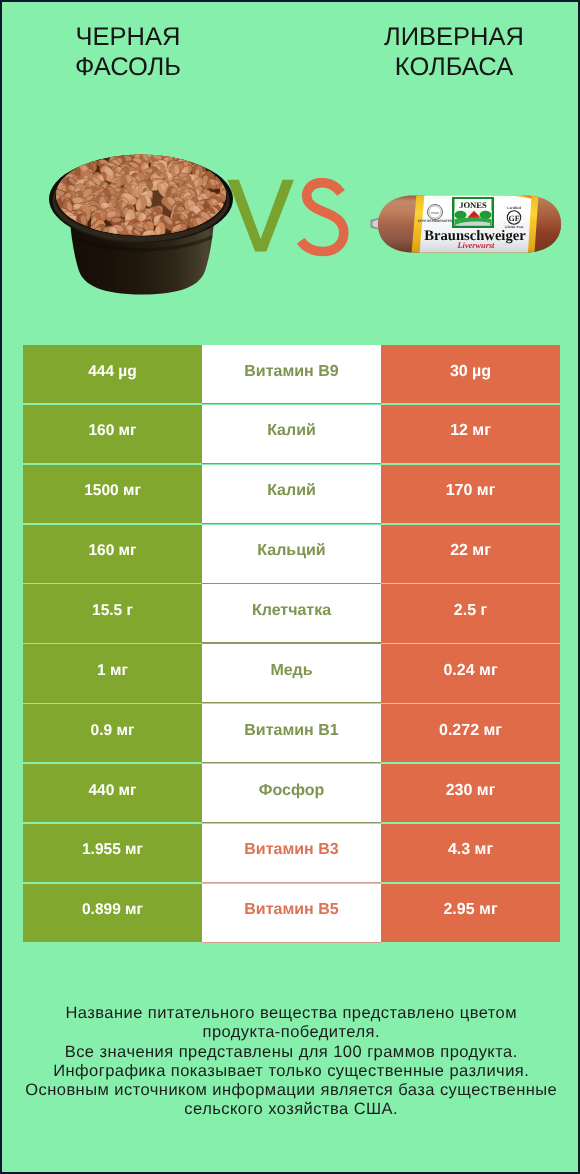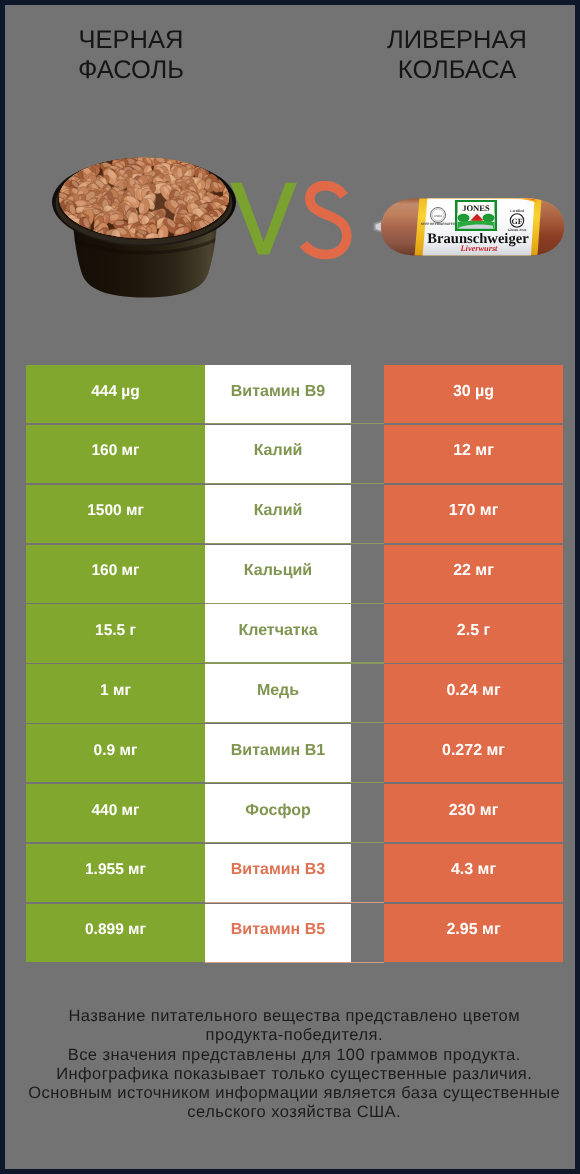--- a/index.html
+++ b/index.html
@@ -1,40 +1,40 @@
 <!DOCTYPE html>
 <html><head>
 <meta charset="utf-8">
 <style>
   html,body{margin:0;padding:0;background:#fff;}
   body{width:580px;height:1174px;font-family:"Liberation Sans",sans-serif;
         -webkit-font-smoothing:antialiased;text-rendering:geometricPrecision;}
   .page{position:relative;width:580px;height:1174px;box-sizing:border-box;
-        border:5px solid #0f172a;background:#737373;overflow:hidden;}
+        border:2px solid #0f172a;background:#86efac;overflow:hidden;}
 
   
   .title{position:absolute;top:19.5px;width:260px;text-align:center;
          font-size:25.5px;line-height:30px;color:#161616;font-weight:400;}
   .title.left{left:-4px;}
   .title.right{left:322px;}
 
   
   .hero{position:absolute;left:0;top:110px;width:578px;height:200px;}
   .bowl-wrap{position:absolute;left:44px;top:40px;width:192px;height:146px;}
   .vs{position:absolute;left:221.5px;top:66px;width:130px;height:82px;}
   .sausage-wrap{position:absolute;left:366px;top:76px;width:198px;height:72px;}
 
   
-  .table{position:absolute;left:21px;top:360px;width:537px;}
+  .table{position:absolute;left:21px;top:343px;width:537px;}
   .row{position:relative;height:59.85px;}
   .cell{position:absolute;top:0;height:58.3px;display:flex;align-items:center;
         justify-content:center;box-sizing:border-box;padding-bottom:5px;}
   .cell.l{left:0;width:179px;background:#82a72f;color:#fff;
           font-size:15.5px;font-weight:700;}
-  .cell.m{left:179px;width:146px;background:#ffffff;font-size:16px;font-weight:700;}
+  .cell.m{left:179px;width:179px;background:#ffffff;font-size:16px;font-weight:700;}
   .cell.r{left:358px;width:179px;background:#e06b48;color:#fff;
           font-size:16px;font-weight:700;}
   .row .sep{position:absolute;left:179px;width:179px;top:58px;height:1.2px;}
   .row.w-left .sep{background:#8c9a5f;}
   .row.w-right .sep{background:#d3a08d;}
   .row.w-left .cell.m{color:#7f9550;}
   .row.w-right .cell.m{color:#dd7354;}
 
   
   .footer{position:absolute;left:0;top:1002px;width:578px;text-align:center;

